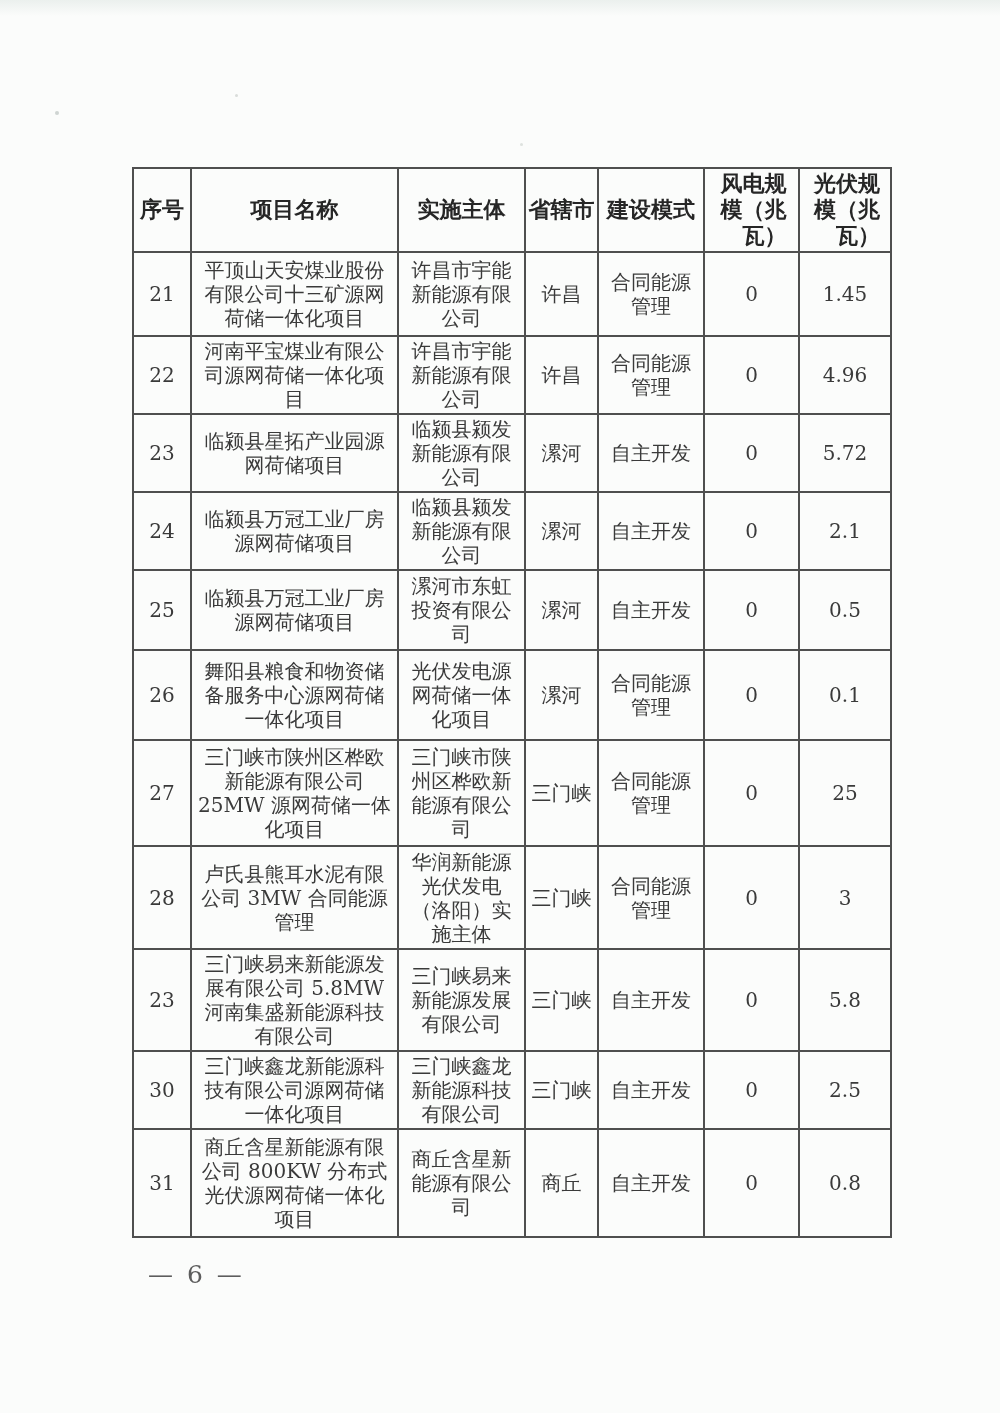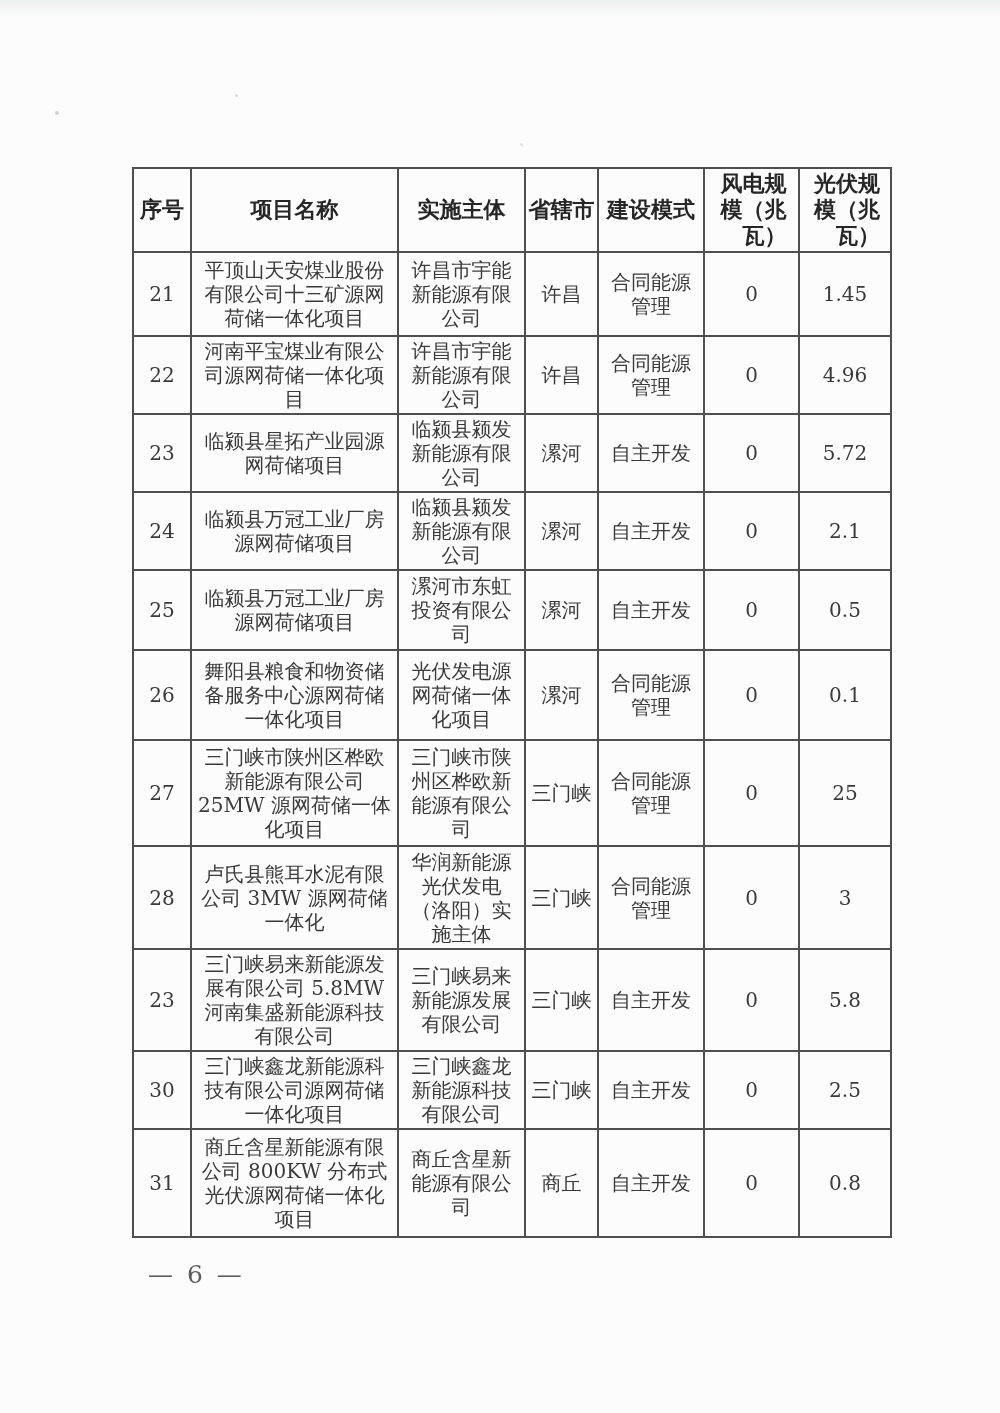--- a/index.html
+++ b/index.html
@@ -141,21 +141,21 @@
     <td class="c-index">27</td>
     <td class="c-name">三门峡市陕州区桦欧新能源有限公司 25MW 源网荷储一体化项目</td>
     <td class="c-entity">三门峡市陕州区桦欧新能源有限公司</td>
     <td class="c-city">三门峡</td>
     <td class="c-mode">合同能源管理</td>
     <td class="c-wind">0</td>
     <td class="c-pv">25</td>
   </tr>
         <tr>
     <td class="c-index">28</td>
-    <td class="c-name">卢氏县熊耳水泥有限公司 3MW 源网荷储一体化</td>
+    <td class="c-name">卢氏县熊耳水泥有限公司 3MW 合同能源管理</td>
     <td class="c-entity">华润新能源光伏发电（洛阳）实施主体</td>
     <td class="c-city">三门峡</td>
     <td class="c-mode">合同能源管理</td>
     <td class="c-wind">0</td>
     <td class="c-pv">3</td>
   </tr>
         <tr>
     <td class="c-index">23</td>
     <td class="c-name">三门峡易来新能源发展有限公司 5.8MW 河南集盛新能源科技有限公司</td>
     <td class="c-entity">三门峡易来新能源发展有限公司</td>

